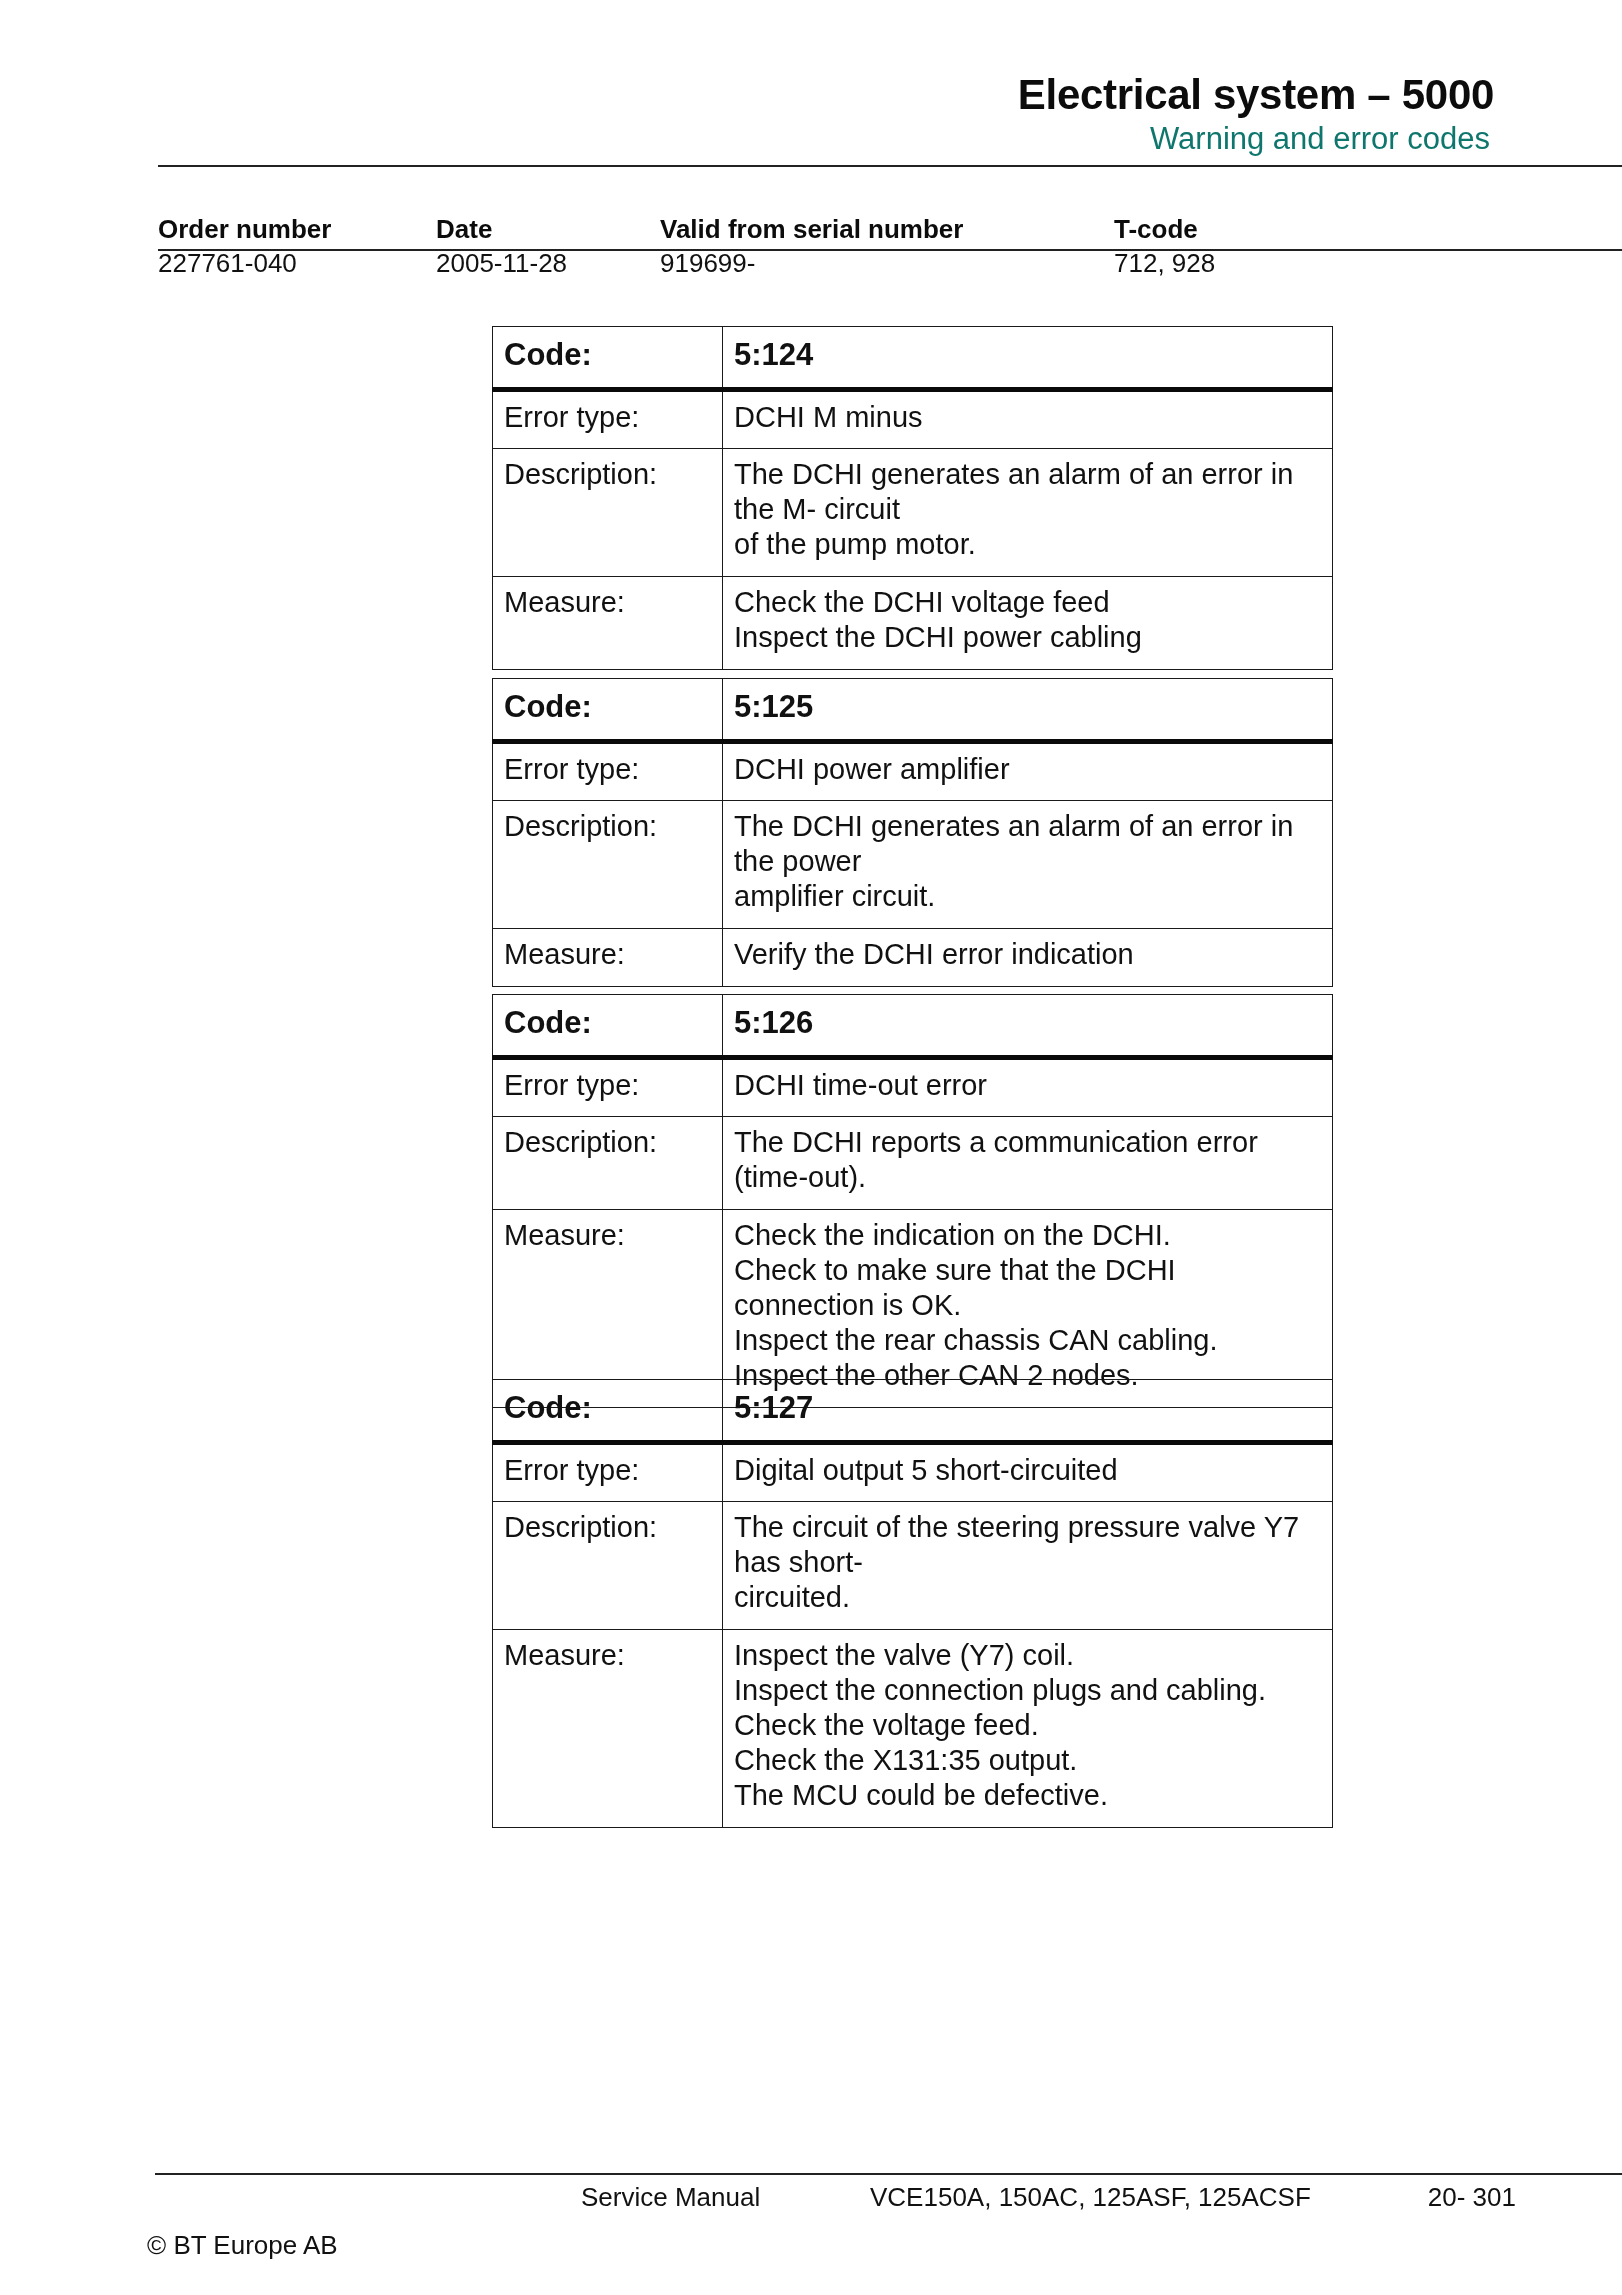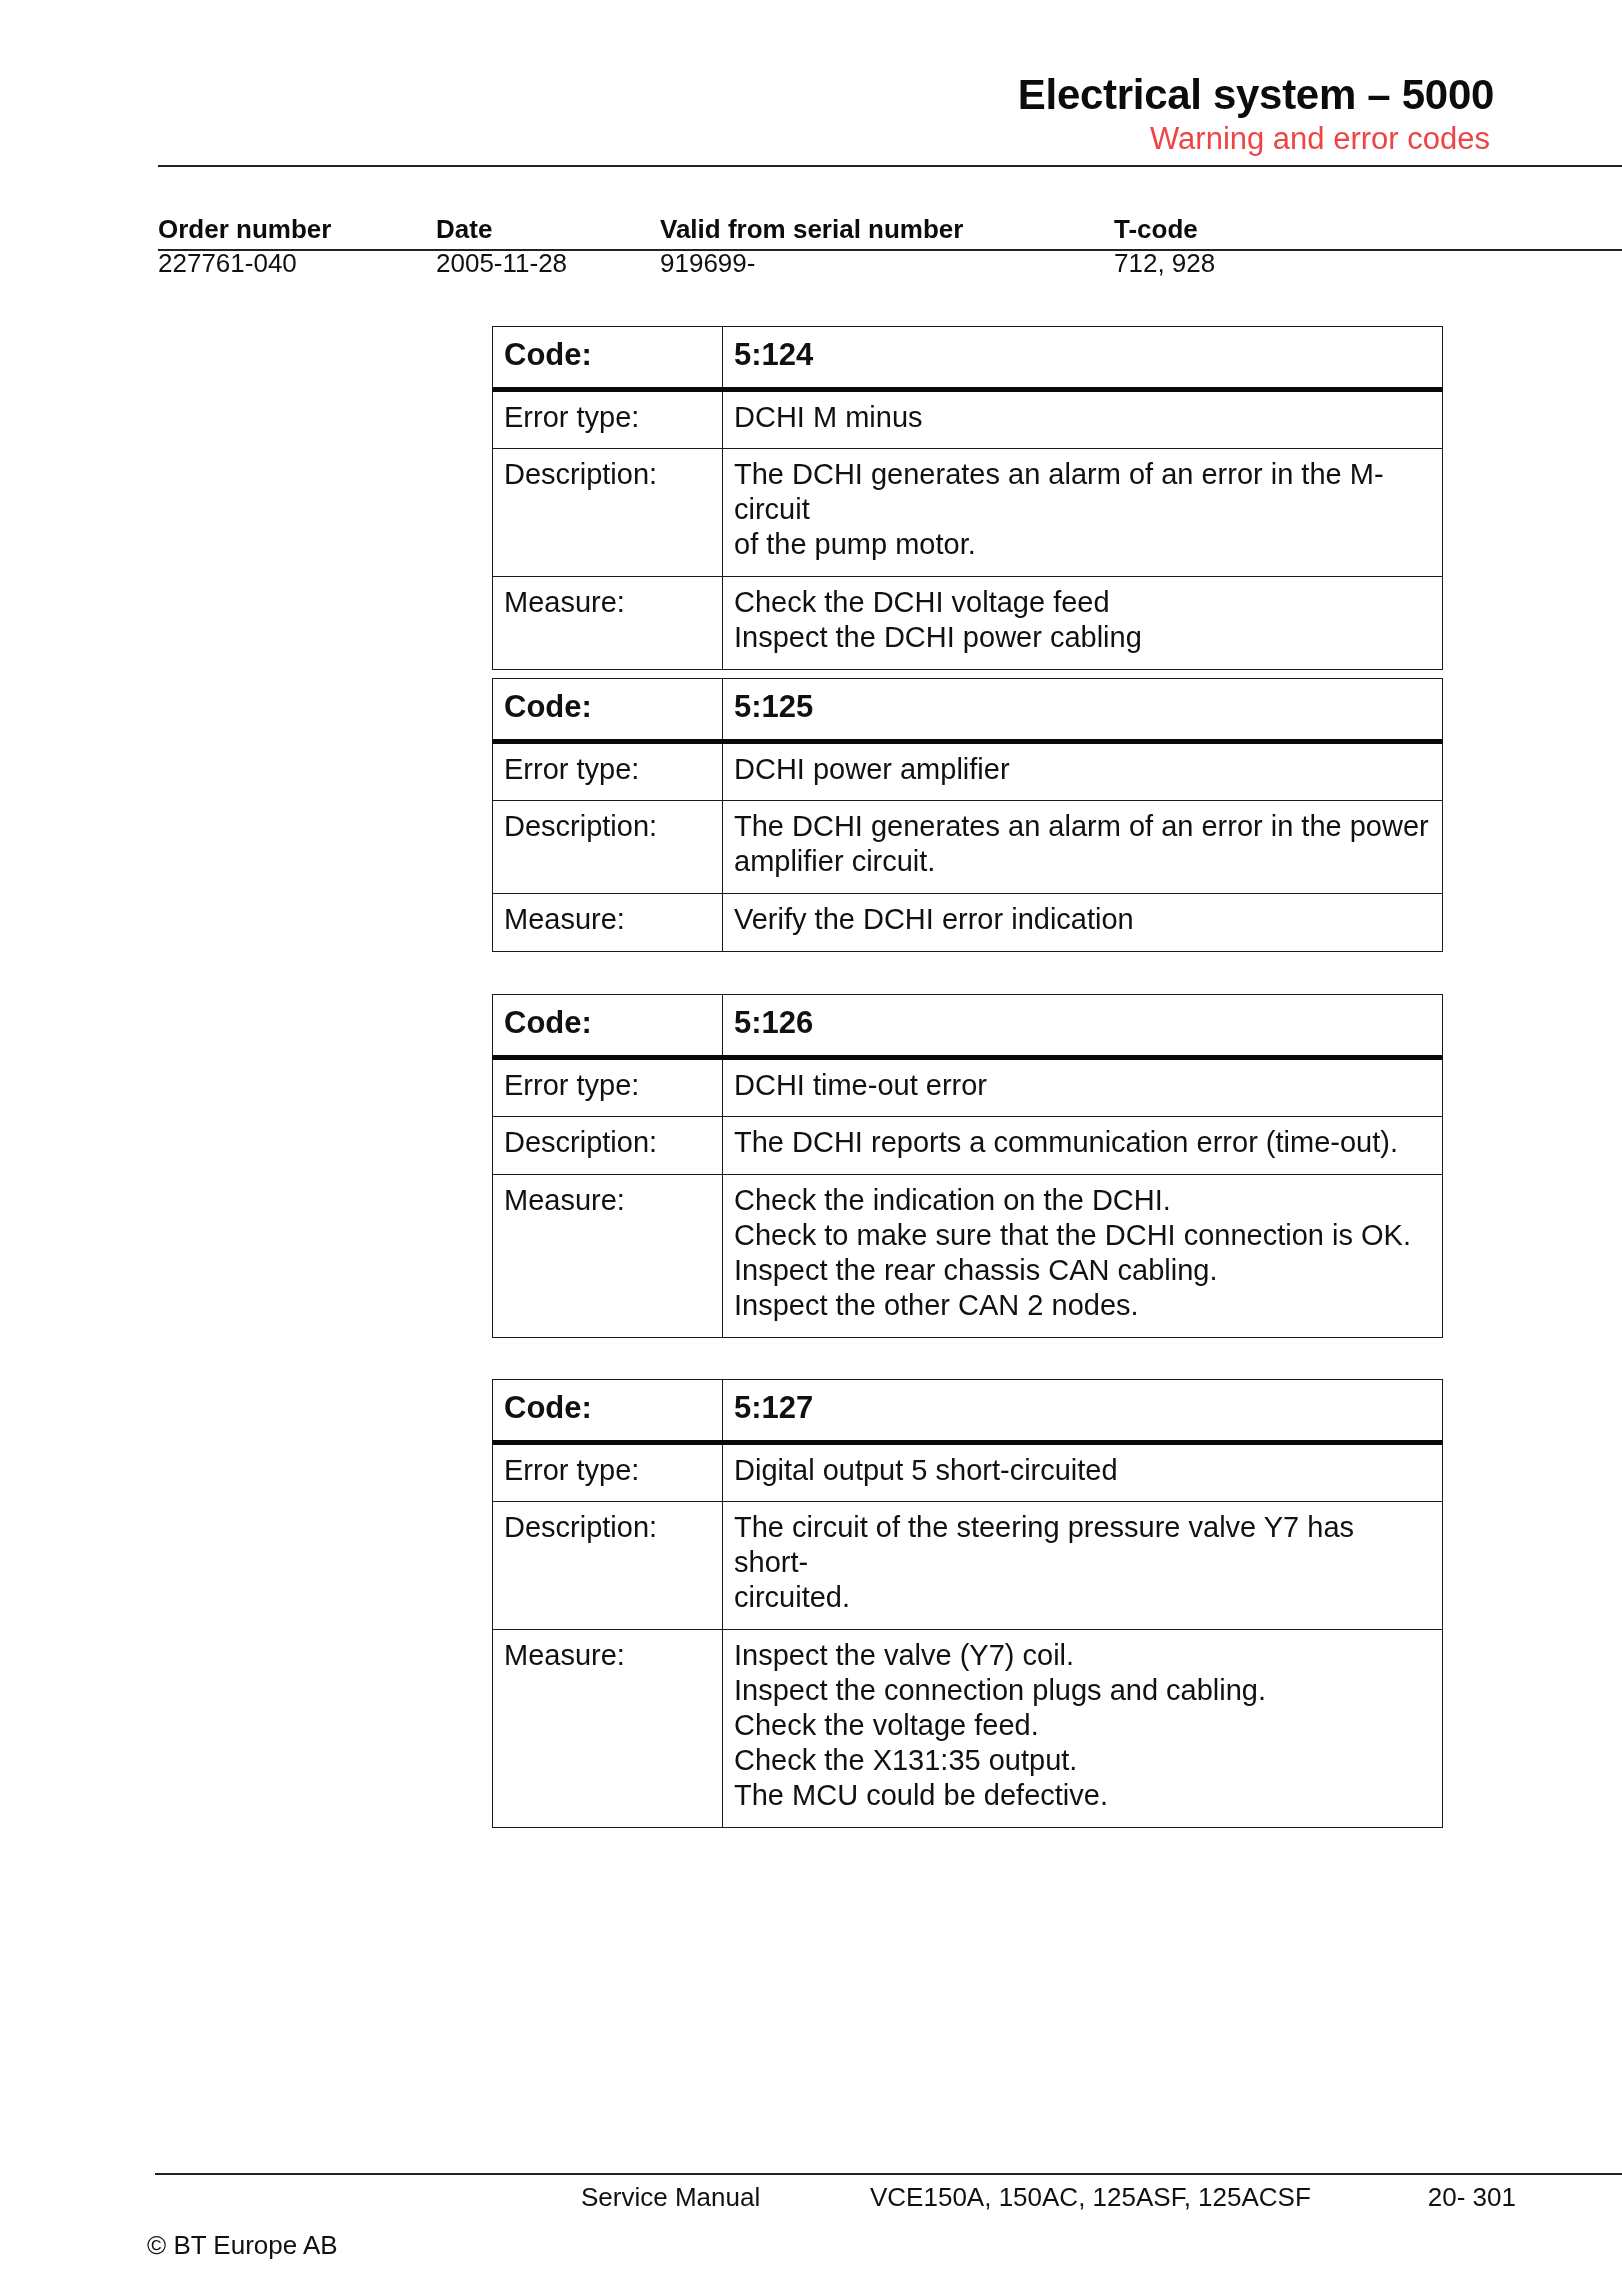--- a/index.html
+++ b/index.html
@@ -7,31 +7,31 @@
       width: 1622px; height: 2295px; position: relative; overflow: hidden;
       font-family: "Liberation Sans", sans-serif; color: #111;
     }
     .hdr-title {
       position: absolute; right: 128px; top: 71px;
       font-size: 42px; font-weight: bold; letter-spacing: -0.3px;
       color: #0c0c0c; white-space: nowrap;
     }
     .hdr-sub {
       position: absolute; right: 132px; top: 121px;
-      font-size: 31px; color: #ef4444; white-space: nowrap;
+      font-size: 31px; color: #0f766e; white-space: nowrap;
     }
     .rule { position: absolute; left: 158px; background: #222; }
     .rule.top { top: 165px; width: 1486px; height: 2px; }
     .rule.mid { top: 249px; width: 1486px; height: 2px; }
     .meta-col { position: absolute; top: 172px; font-size: 26px; line-height: 34px; white-space: nowrap; margin-top: 40px; }
     .meta-col .lbl { font-weight: bold; color: #0c0c0c; }
     .meta-col .val { color: #111; }
 
     .code-table {
-      position: absolute; left: 492px; width: 951px;
+      position: absolute; left: 492px; width: 841px;
       border-collapse: collapse; table-layout: fixed;
       font-size: 29px;
     }
     .code-table td {
       border: 1.4px solid #1a1a1a; vertical-align: top;
       padding: 8.2px 11px 13.6px 11px; line-height: 35px;
     }
     .code-table col.c1 { width: 230px; }
     .code-table tr.code-row td {
       font-weight: bold; font-size: 31px; padding-top: 9.5px; padding-bottom: 15px;

